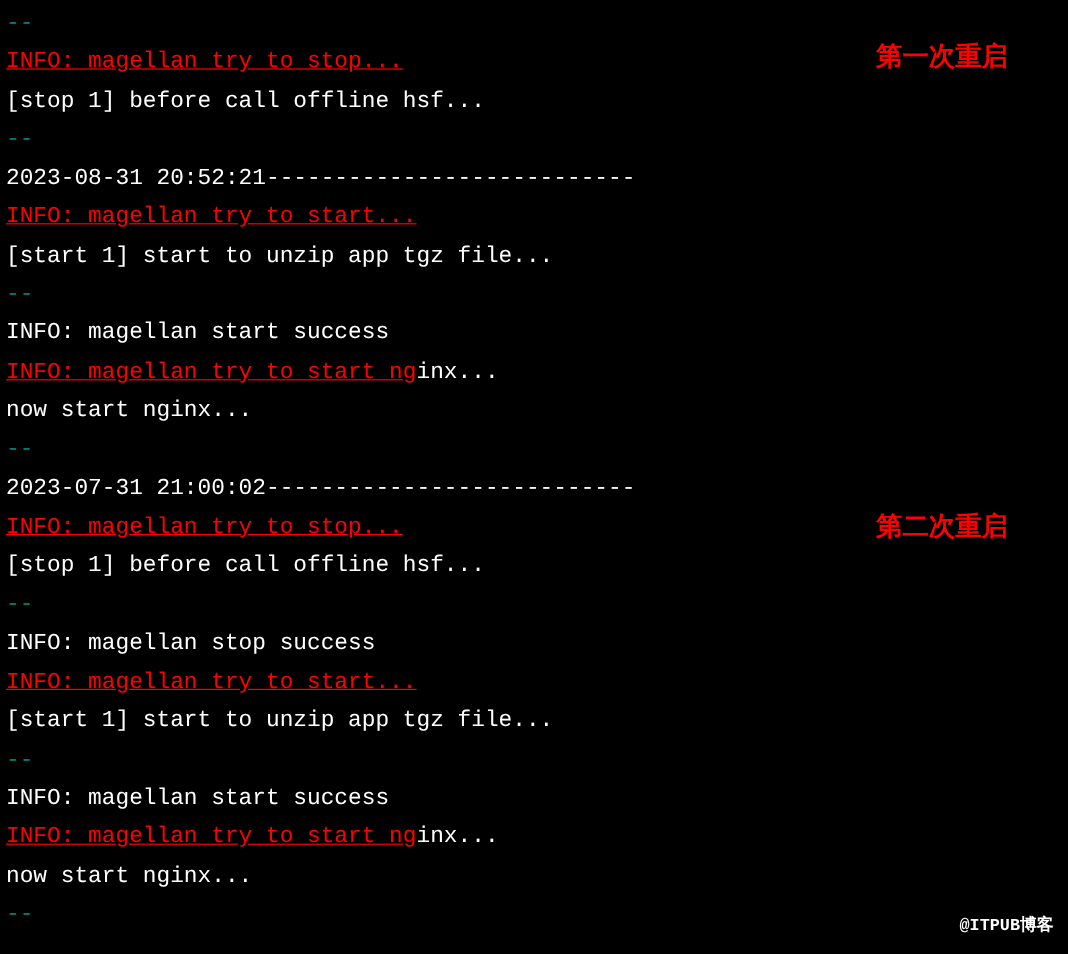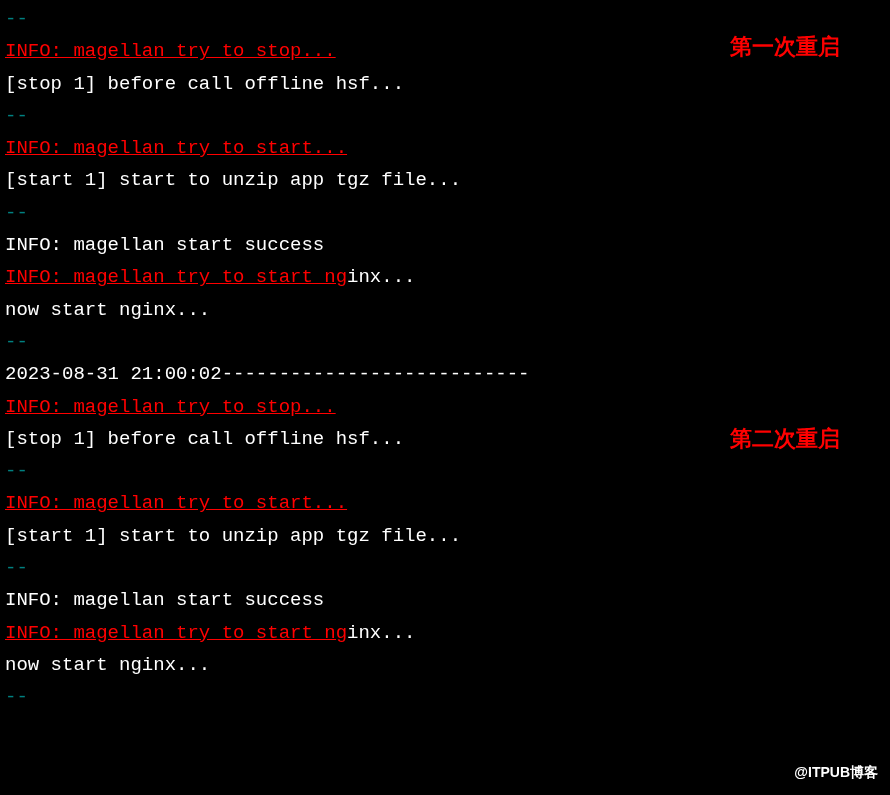--- a/index.html
+++ b/index.html
@@ -49,44 +49,46 @@
     .annotation-2 {
       top: 420px;
       right: 50px;
       font-family: Liberation Serif, serif;
     }
     .watermark {
       position: absolute;
       bottom: 10px;
       right: 12px;
       color: #ffffff;
-      font-family: Liberation Sans, sans-serif;
+      font-family: Liberation Mono, monospace;
       font-size: 14px;
       font-weight: bold;
     }
   </style>
 </head>
 <body>
 
 <div class="terminal" id="terminal">
     <div class="line"><span class="teal">--</span></div>
     <div class="line"><span class="red">INFO: magellan try to stop...</span></div>
     <div class="line"><span class="white">[stop 1] before call offline hsf...</span></div>
     <div class="line"><span class="teal">--</span></div>
+    <div class="line"><span class="white">2023-08-31 20:52:21---------------------------</span></div>
     <div class="line"><span class="red">INFO: magellan try to start...</span></div>
     <div class="line"><span class="white">[start 1] start to unzip app tgz file...</span></div>
     <div class="line"><span class="teal">--</span></div>
     <div class="line"><span class="white">INFO: magellan start success</span></div>
     <div class="line"><span class="red">INFO: magellan try to start ng</span><span class="white">inx...</span></div>
     <div class="line"><span class="white">now start nginx...</span></div>
     <div class="line"><span class="teal">--</span></div>
-    <div class="line"><span class="white">2023-08-31 21:00:02---------------------------</span></div>
+    <div class="line"><span class="white">2023-07-31 21:00:02---------------------------</span></div>
     <div class="line"><span class="red">INFO: magellan try to stop...</span></div>
     <div class="line"><span class="white">[stop 1] before call offline hsf...</span></div>
     <div class="line"><span class="teal">--</span></div>
+    <div class="line"><span class="white">INFO: magellan stop success</span></div>
     <div class="line"><span class="red">INFO: magellan try to start...</span></div>
     <div class="line"><span class="white">[start 1] start to unzip app tgz file...</span></div>
     <div class="line"><span class="teal">--</span></div>
     <div class="line"><span class="white">INFO: magellan start success</span></div>
     <div class="line"><span class="red">INFO: magellan try to start ng</span><span class="white">inx...</span></div>
     <div class="line"><span class="white">now start nginx...</span></div>
     <div class="line"><span class="teal">--</span></div>
   </div>
 
 <div class="annotation annotation-1">第一次重启</div>

